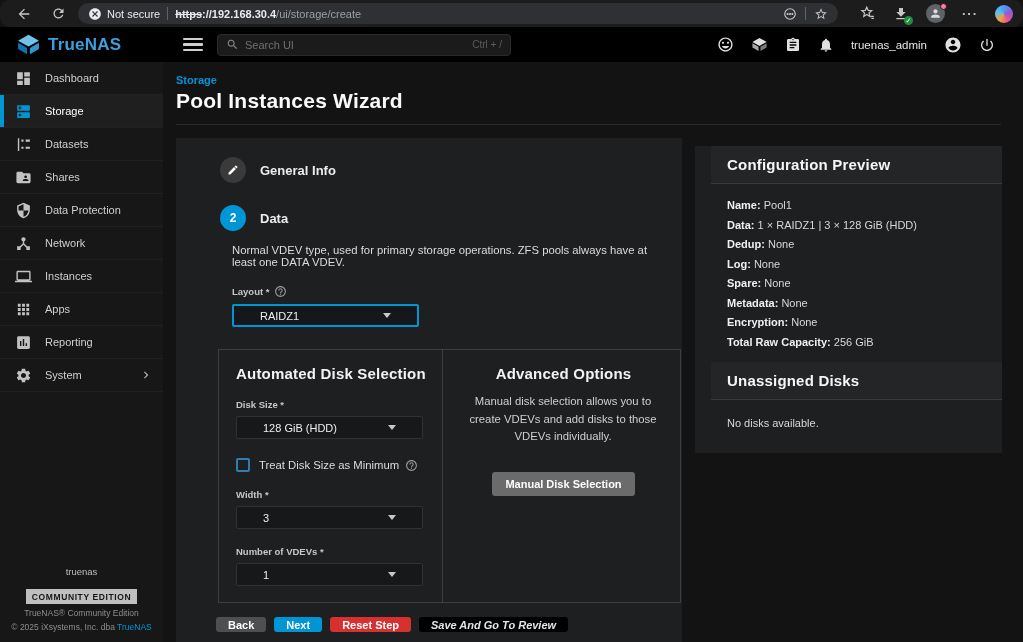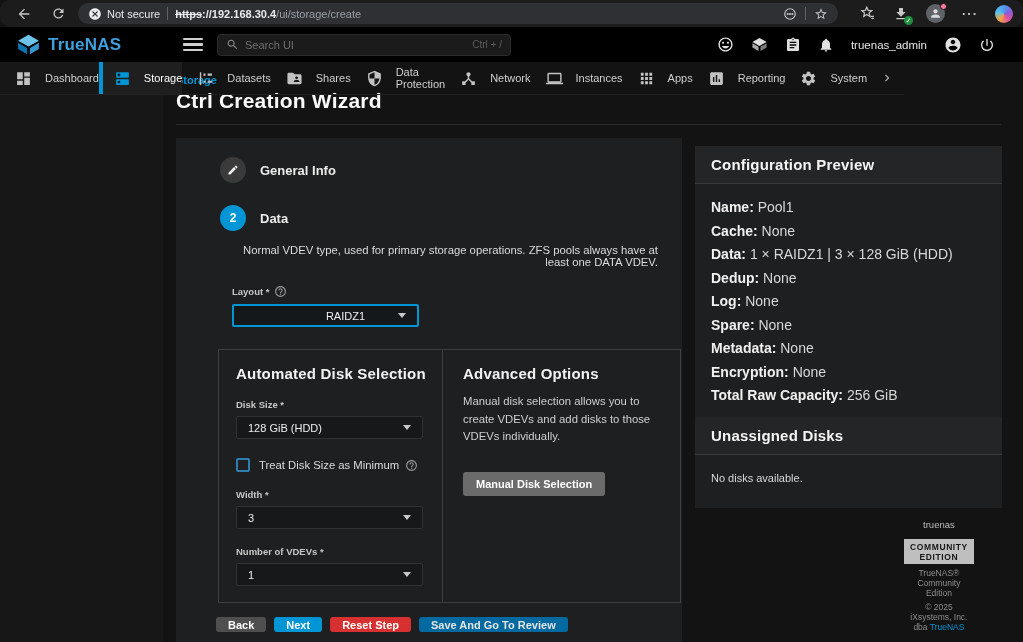--- a/index.html
+++ b/index.html
@@ -45,21 +45,21 @@
     font-family:"Liberation Sans", sans-serif; }
   .searchbox input::placeholder { color:#6f6f6f; }
   .search-hint { color:#5c5c5c; font-size:10px; }
   .topbar-right { margin-left:auto; display:flex; align-items:center; gap:17px; padding-right:28px; color:#e0e0e0; }
   .username { font-size:11.5px; color:#e6e6e6; }
 
   
   .layout { display:flex; height:580px; }
 
   
-  .sidebar { width:163px; flex:0 0 163px; background:#171717; display:flex; flex-direction:row; }
+  .sidebar { width:163px; flex:0 0 163px; background:#171717; display:flex; flex-direction:column; }
   .nav-item { height:33px; display:flex; align-items:center; gap:13px; padding-left:15px;
     border-bottom:1px solid #212121; color:#cfcfcf; font-size:11px; cursor:pointer; position:relative; }
   .nav-item .nicon { color:#c2c2c2; width:17px; height:17px; flex:0 0 17px; }
   .nav-item.active { background:#1f1f1f; color:#fff; }
   .nav-item.active::before { content:""; position:absolute; left:0; top:0; bottom:0; width:4px; background:#0095d5; }
   .nav-item.active .nicon { color:#0095d5; }
   .nav-chev { margin-left:auto; margin-right:10px; color:#b5b5b5; }
   .side-footer { margin-top:auto; text-align:center; padding-bottom:10px; }
   .hostname { color:#bdbdbd; font-size:9.5px; margin-bottom:9px; }
   .edition-badge { display:inline-block; background:#bfbfbf; color:#161616; font-size:8.5px; font-weight:700;
@@ -76,58 +76,58 @@
   .content-row { display:flex; gap:13px; margin-top:13px; height:100%; }
 
   
   .wizard-card { width:506px; flex:0 0 506px; background:#1e1f21; padding:19px 24px 16px 44px; }
   .step-row { display:flex; align-items:center; gap:14px; }
   .step-row + .step-row { margin-top:22px; }
   .step-circle { width:26px; height:26px; border-radius:50%; background:#3a3a3a; color:#fff;
     display:flex; align-items:center; justify-content:center; font-size:12px; font-weight:700; flex:0 0 26px; }
   .step-circle.blue { background:#0095d5; }
   .step-label { color:#ececec; font-size:13px; font-weight:600; }
-  .step-body { margin-left:12px;text-align:right; }
+  .step-body { margin-left:12px; }
   .step-desc { margin-top:13px; color:#dcdcdc; font-size:11.3px; }
   .field-label { margin-top:17px; display:flex; align-items:center; gap:5px;
     color:#c7c7c7; font-size:9.5px; font-weight:700; }
   .help-icon { color:#9a9a9a; }
   .select { margin-top:6px; width:187px; height:23px; background:#17181a; border:1px solid #303134;
-    border-radius:2px; display:flex; align-items:center; padding:0 11px; cursor:pointer;gap:33px; }
+    border-radius:2px; display:flex; align-items:center; padding:0 26px; cursor:pointer;gap:33px; }
   .select.focused { border:2px solid #0095d5; background:#14181b; }
   .select-value { color:#eee; font-size:11px; flex:1; }
   .caret { width:0; height:0; border-left:4.5px solid transparent; border-right:4.5px solid transparent;
     border-top:5px solid #c9c9c9; }
   .disk-box { margin-left:-2px; margin-top:22px; width:463px; border:1px solid #3d3e40; display:flex; }
   .box-left { width:224px; flex:0 0 224px; padding:15px 16px 16px 17px; border-right:1px solid #3d3e40; }
-  .box-right { flex:1; padding:15px 16px 16px 20px; }
+  .box-right { flex:1; padding:15px 16px 16px 20px;text-align:center; }
   .box-title { color:#f2f2f2; font-size:15px; font-weight:700; letter-spacing:.2px; }
   .box-left .field-label:first-of-type { margin-top:13px; }
   .checkbox-row { margin-top:19px; display:flex; align-items:center; gap:9px; cursor:pointer; }
   .checkbox { width:14px; height:14px; border:2px solid #2f7fae; border-radius:2px; background:transparent; }
   .cb-label { color:#dcdcdc; font-size:11.3px; display:flex; align-items:center; gap:6px; }
   .adv-desc { margin-top:11px; color:#cfcfcf; font-size:11.3px; line-height:1.55; width:200px; }
   .manual-btn { margin-top:26px; display:inline-block; background:#6b6b6b; color:#fff; font-size:11px;
     font-weight:700; padding:6px 13px; border-radius:3px; cursor:pointer; }
   .actions { margin-top:14px; margin-left:-4px; display:flex; gap:8px; }
   .btn { height:15px; display:flex; align-items:center; padding:0 12px; border-radius:3px;
     font-size:11px; font-weight:700; color:#fff; cursor:pointer; }
   .btn-gray { background:#4f4f4f; }
   .btn-blue { background:#0095d5; }
   .btn-red  { background:#d63030; }
-  .btn-dark { background:#0369a1; color:#e4e4e4; }
+  .btn-dark { background:#000000; color:#e4e4e4;font-style:italic; }
 
   
   .right-col { width:307px; flex:0 0 307px; margin-top:8px; }
-  .card { background:#1e1f21; }
+  .card { background:#1e1f21;padding-left:16px; }
   .card + .card { }
   .card-header { background:#242527; border-bottom:1px solid #38393c; padding:10px 16px;
     color:#f5f5f5; font-size:15px; font-weight:700; letter-spacing:.2px; }
   .card-body { padding:11px 16px 14px; }
-  .prev-row { font-size:14px; color:#d8d8d8; margin-top:7.5px; }
+  .prev-row { font-size:11px; color:#d8d8d8; margin-top:7.5px; }
   .prev-row:first-child { margin-top:4px; }
   .prev-row b { color:#f0f0f0; font-weight:700; }
   .empty-text { color:#d8d8d8; font-size:11px; padding:6px 0 10px; }
 </style>
 </head>
 <body>
 
 <div class="browser">
   <span class="bicon">
     <svg width="16" height="16" viewBox="0 0 24 24" fill="currentColor">
@@ -337,21 +337,21 @@
     <div class="side-footer">
       <div class="hostname">truenas</div>
       <span class="edition-badge">COMMUNITY EDITION</span>
       <div class="foot-line">TrueNAS® Community Edition</div>
       <div class="foot-line"><span>© 2025 iXsystems, Inc. dba </span><span class="foot-link">TrueNAS</span></div>
     </div>
   </div>
 
   <div class="main">
     <div class="breadcrumb">Storage</div>
-    <div class="page-title">Ctrl Creation Wizard</div>
+    <div class="page-title">Pool Instances Wizard</div>
     <div class="title-divider"></div>
 
     <div class="content-row">
 
       <div class="wizard-card">
 
         <div class="step-row">
           <span class="step-circle">
             <svg width="12" height="12" viewBox="0 0 24 24" fill="#fff">
                 <path d="M3 17.25V21h3.75L17.81 9.94l-3.75-3.75L3 17.25zM20.71 7.04c.39-.39.39-1.02 0-1.41l-2.34-2.34c-.39-.39-1.02-.39-1.41 0l-1.83 1.83 3.75 3.75 1.83-1.83z"></path>
@@ -430,21 +430,20 @@
           <span class="btn btn-red">Reset Step</span>
           <span class="btn btn-dark">Save And Go To Review</span>
         </div>
       </div>
 
       <div class="right-col">
         <div class="card">
           <div class="card-header">Configuration Preview</div>
           <div class="card-body">
             <div class="prev-row"><b>Name:</b> <span>Pool1</span></div>
-            <div class="prev-row"><b>Cache:</b> <span>None</span></div>
             <div class="prev-row"><b>Data:</b> <span>1 × RAIDZ1 | 3 × 128 GiB (HDD)</span></div>
             <div class="prev-row"><b>Dedup:</b> <span>None</span></div>
             <div class="prev-row"><b>Log:</b> <span>None</span></div>
             <div class="prev-row"><b>Spare:</b> <span>None</span></div>
             <div class="prev-row"><b>Metadata:</b> <span>None</span></div>
             <div class="prev-row"><b>Encryption:</b> <span>None</span></div>
             <div class="prev-row"><b>Total Raw Capacity:</b> <span>256 GiB</span></div>
           </div>
         </div>
 

